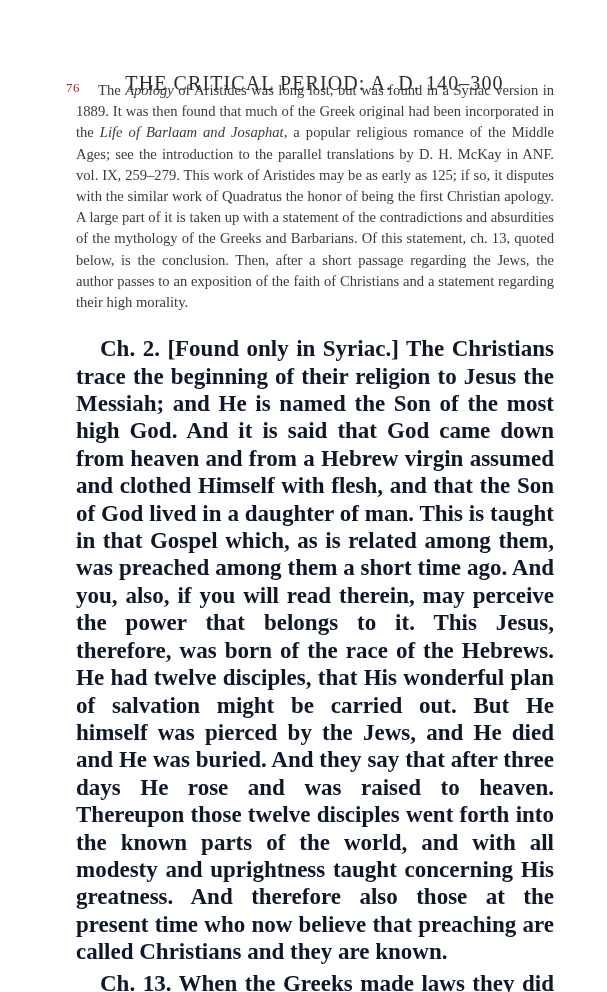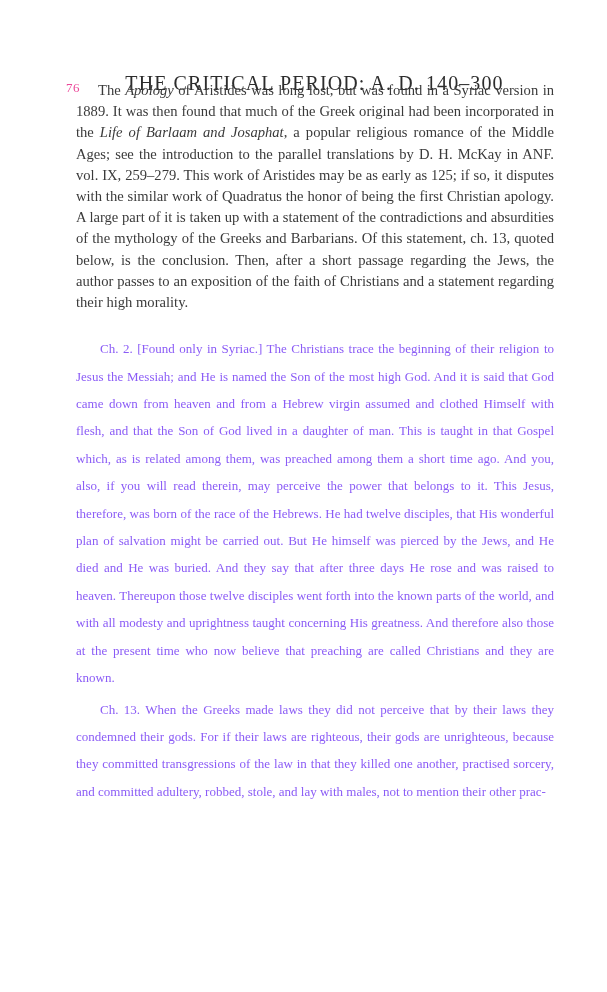--- a/index.html
+++ b/index.html
@@ -28,21 +28,21 @@
     left: 0;
     right: 0;
     height: 26px;
   }
   .folio {
     position: absolute;
     left: 66px;
     top: 44px;
     font-family: "Liberation Serif", serif;
     font-size: 13px;
-    color: #ec4899;
+    color: #b91c1c;
     letter-spacing: 0.5px;
   }
   .running-head {
     position: absolute;
     left: 0;
     right: 0;
     top: 36px;
     text-align: center;
     font-family: "Liberation Serif", serif;
     font-size: 20px;
@@ -65,25 +65,26 @@
     font-size: 14.6px;
     line-height: 21.2px;
     color: #3a3a3a;
     text-indent: 22px;
     margin-bottom: 22px;
   }
   .small-block em {
     font-style: italic;
   }
   .big-block {
-    font-size: 13px;
+    font-size: 23px;
     line-height: 27.4px;
-    color: #8b5cf6;
+    color: #0f172a;
     text-indent: 24px;
     margin-bottom: 4px;
+    font-weight: bold;
   }
   .big-block.second {
     margin-bottom: 16px;
   }
 </style>
 </head>
 <body>
 
 <div class="page">
 

